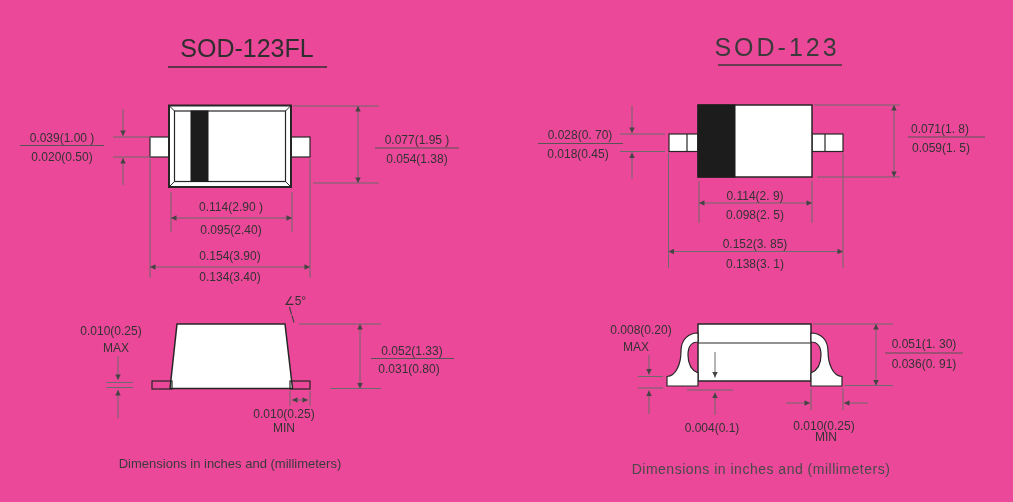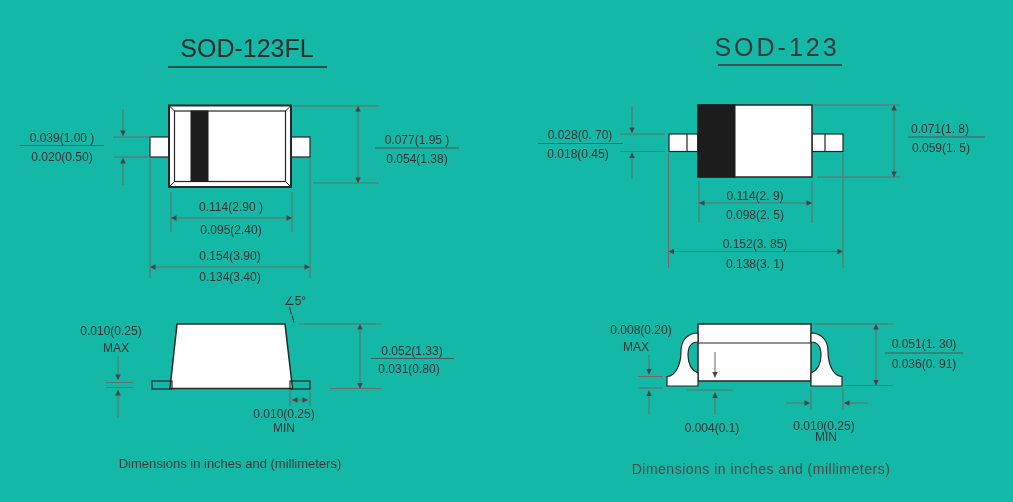--- a/index.html
+++ b/index.html
@@ -1,16 +1,16 @@
 <!DOCTYPE html>
 <html><head>
 <meta charset="utf-8">
 <style>
   html,body{margin:0;padding:0;background:#fff;}
-  .sheet{position:relative;width:1013px;height:502px;background:#14b8a6;overflow:hidden;
+  .sheet{position:relative;width:1013px;height:502px;background:#ec4899;overflow:hidden;
          font-family:"Liberation Sans", sans-serif;}
   svg text{font-family:"Liberation Sans", sans-serif;}
   .t-title{font-size:25px;fill:#2e2e2e;}
   .t-title-r{font-size:25px;fill:#3a3a3a;letter-spacing:3px;}
   .t-dim{font-size:12px;fill:#333;}
   .t-cap{font-size:13px;fill:#3a3a3a;}
   .t-cap-r{font-size:14px;fill:#4a4a4a;letter-spacing:0.5px;}
   .outline{stroke:#262626;fill:#ffffff;}
   .outline-nf{stroke:#262626;fill:none;}
   .dimline{stroke:#6b6b6b;stroke-width:1;fill:none;}

